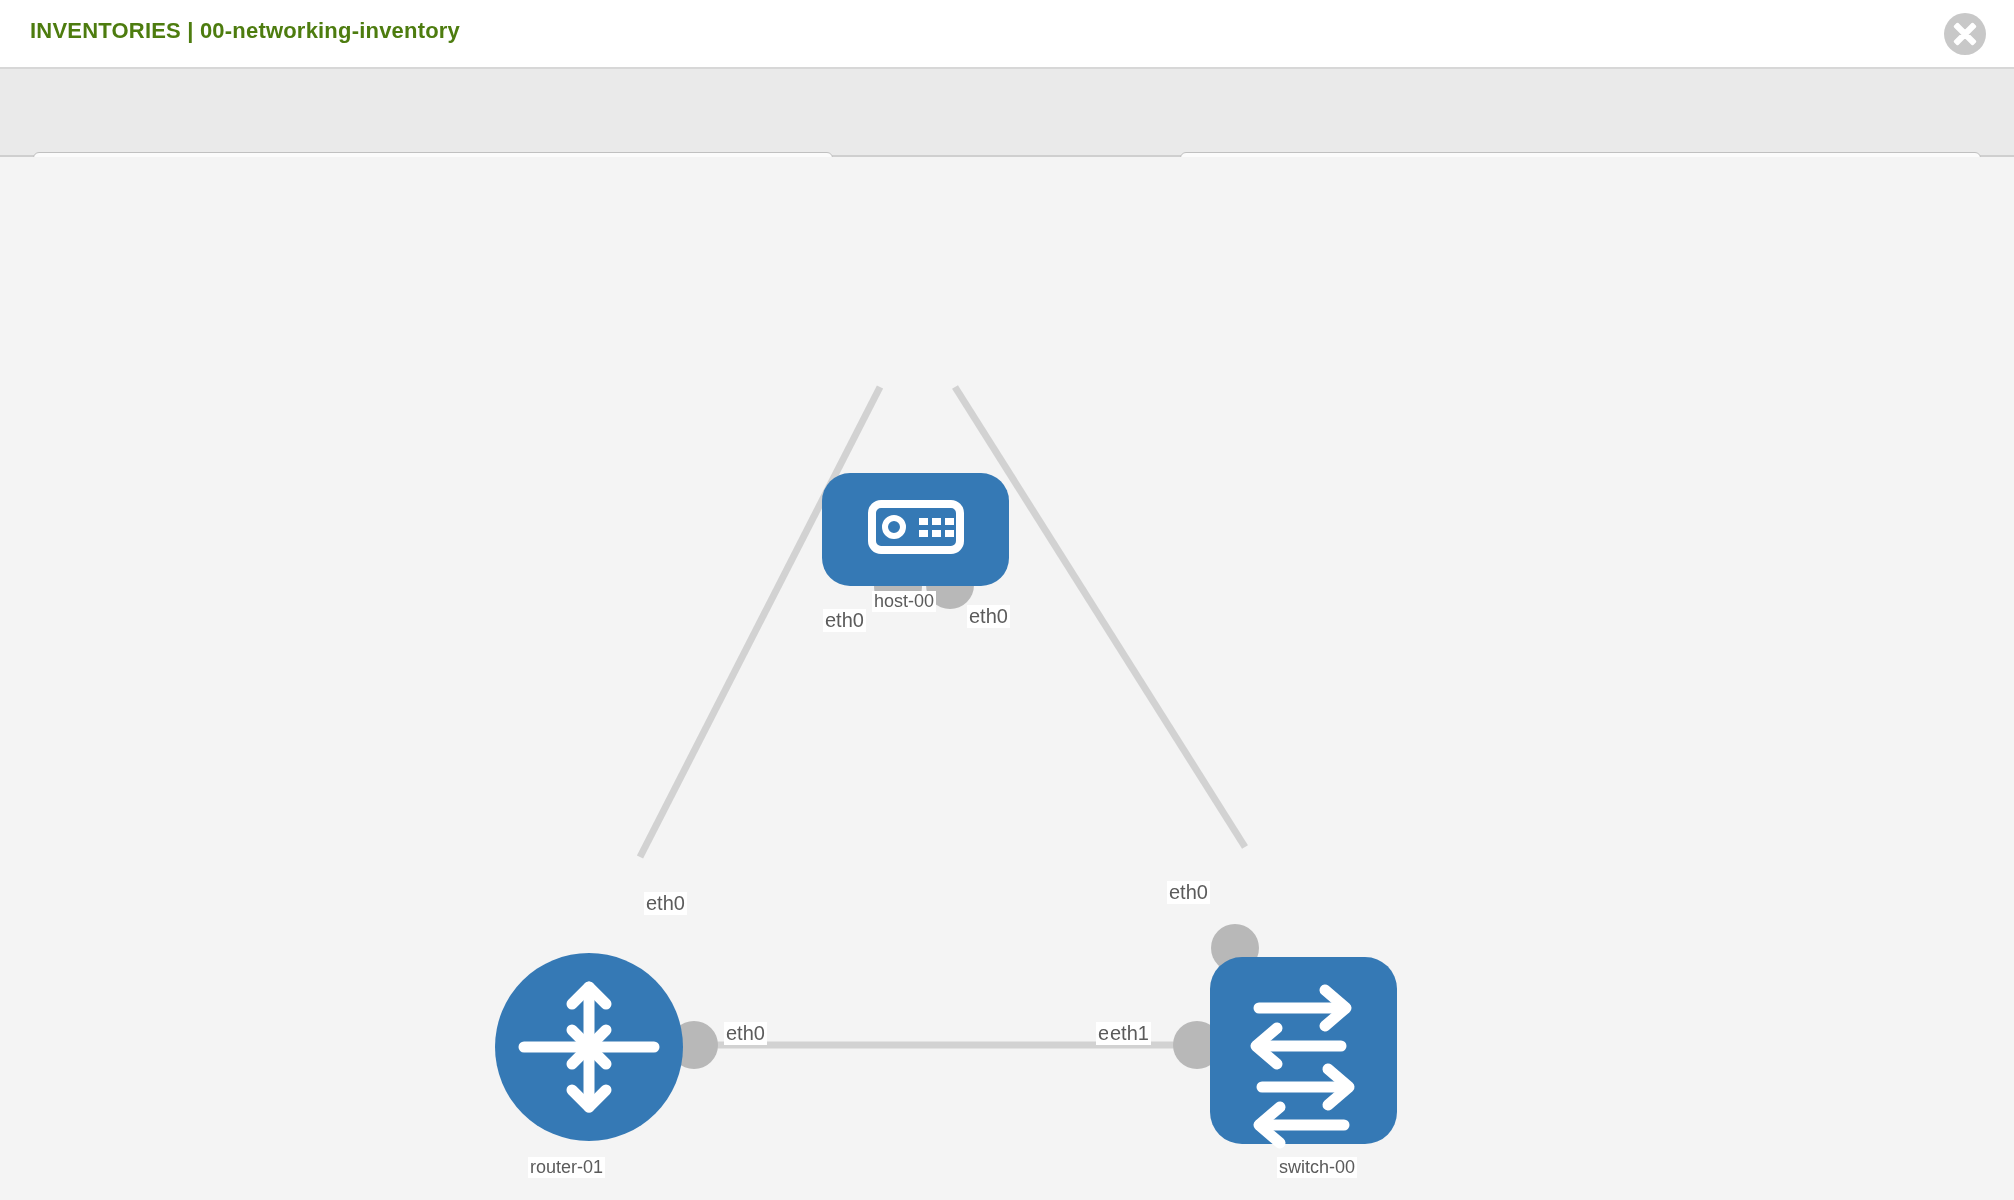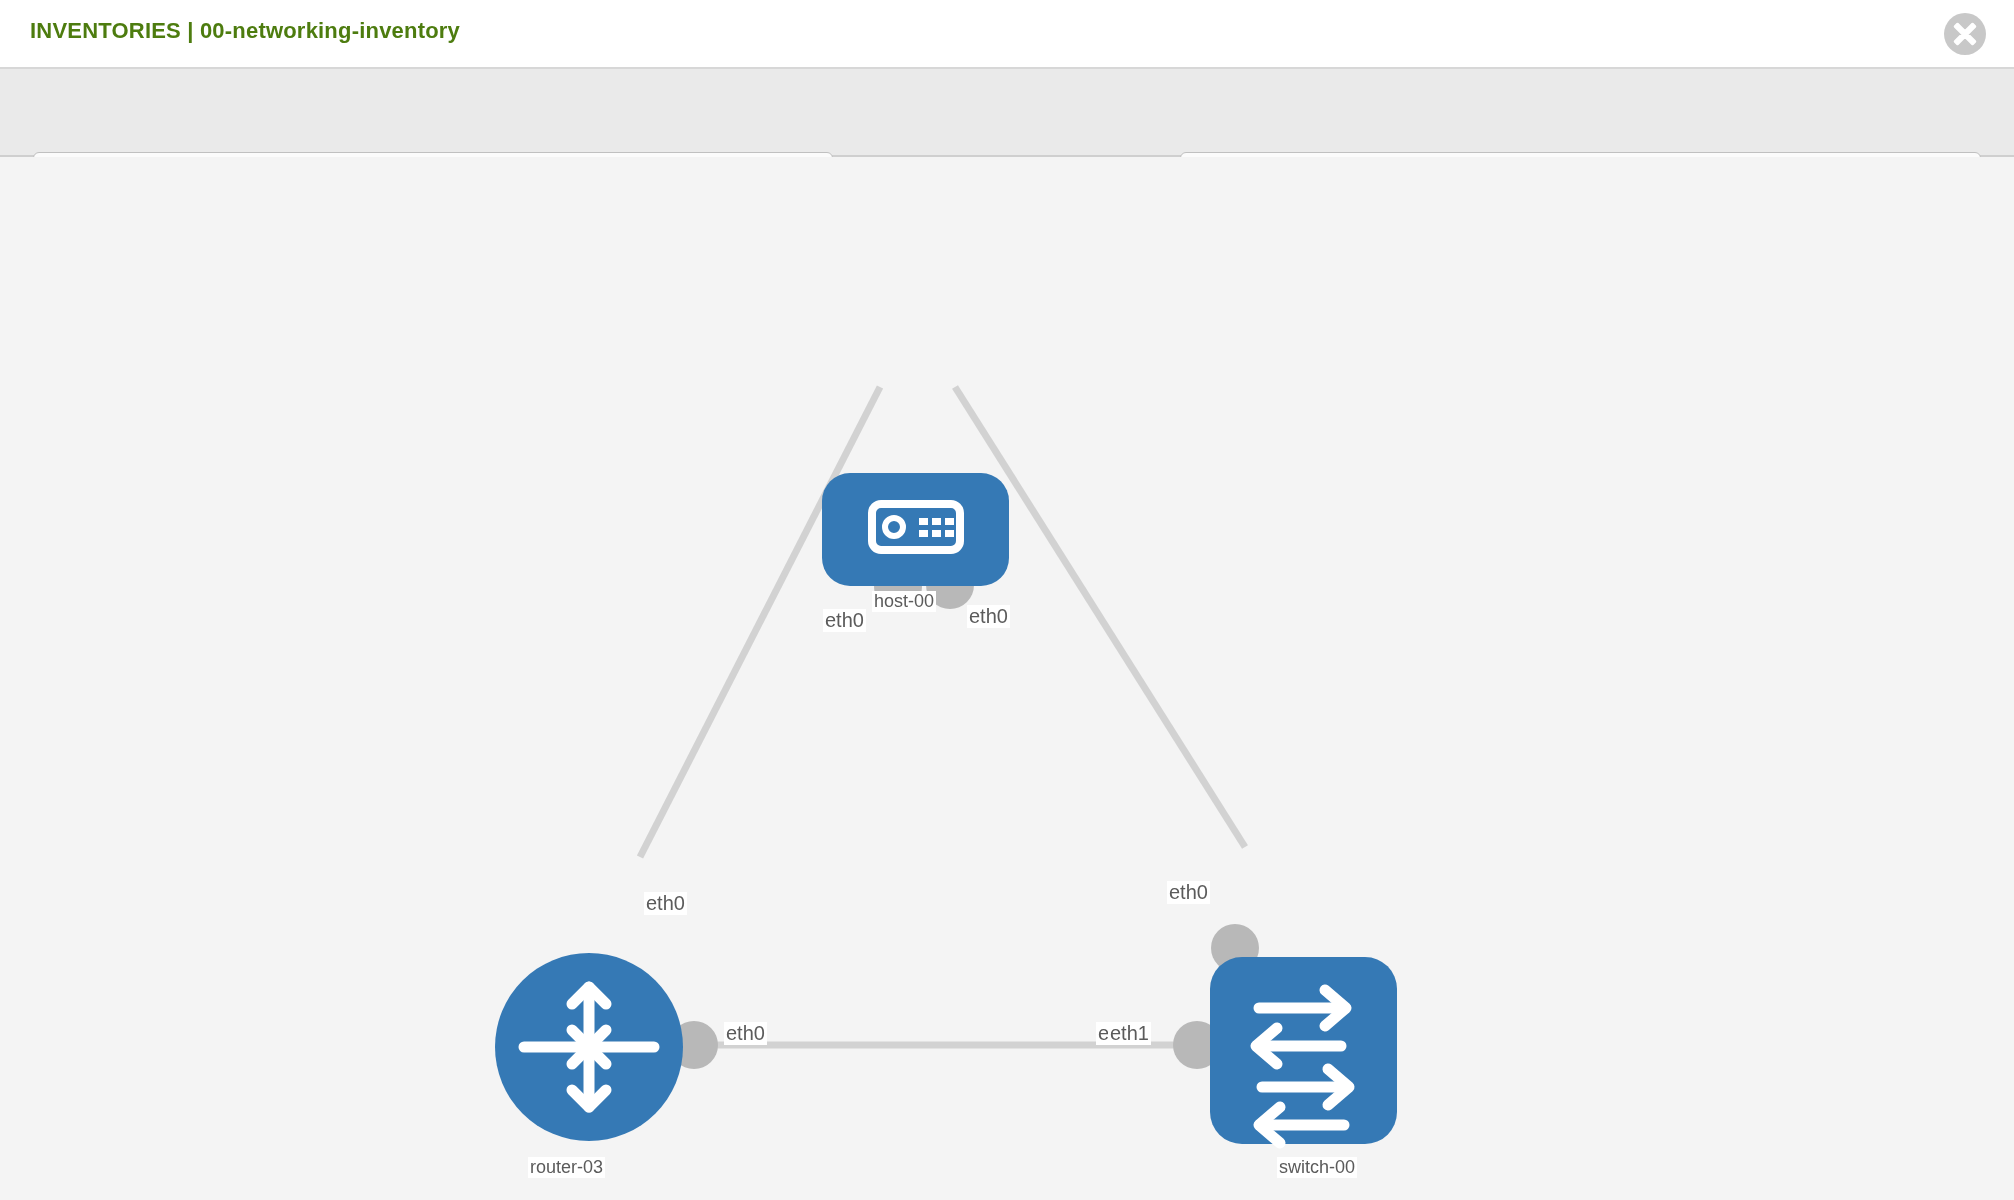--- a/index.html
+++ b/index.html
@@ -240,21 +240,21 @@
         <polyline points="1328,912 1349,930 1328,948"></polyline>
 
         <line x1="1344" y1="968" x2="1261" y2="968"></line>
         <polyline points="1280,950 1259,968 1280,986"></polyline>
       </g>
     </g>
 
   </svg>
 
   <div class="lbl node-lbl" style="left:872px; top:434px;">host-00</div>
-  <div class="lbl node-lbl" style="left:528px; top:1000px;">router-03</div>
+  <div class="lbl node-lbl" style="left:528px; top:1000px;">router-01</div>
   <div class="lbl node-lbl" style="left:1245px; top:1000px;margin-left:32px;">switch-00</div>
 
   <div class="lbl edge-lbl" style="left:823px; top:452px;">eth0</div>
   <div class="lbl edge-lbl" style="left:967px; top:448px;">eth0</div>
 
   <div class="lbl edge-lbl" style="left:644px; top:735px;">eth0</div>
   <div class="lbl edge-lbl" style="left:1167px; top:724px;">eth0</div>
 
   <div class="lbl edge-lbl" style="left:724px; top:865px;">eth0</div>
 

